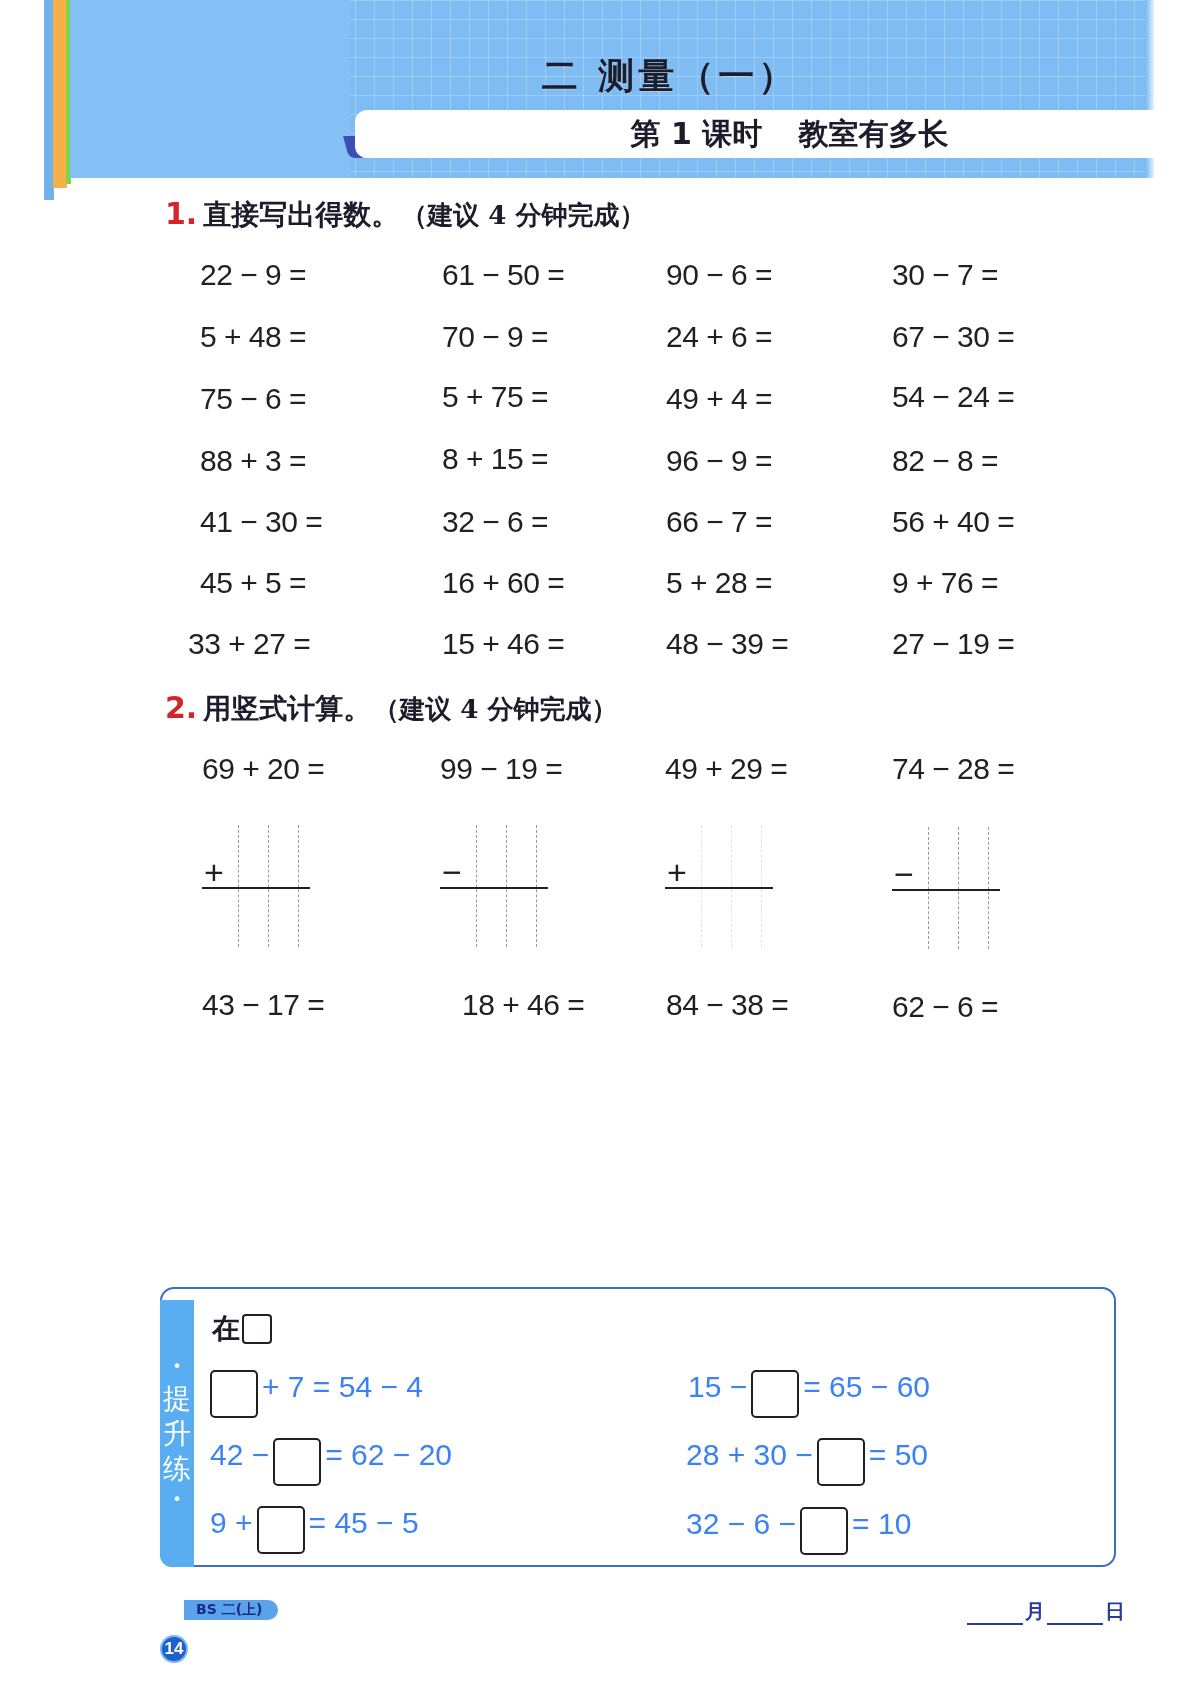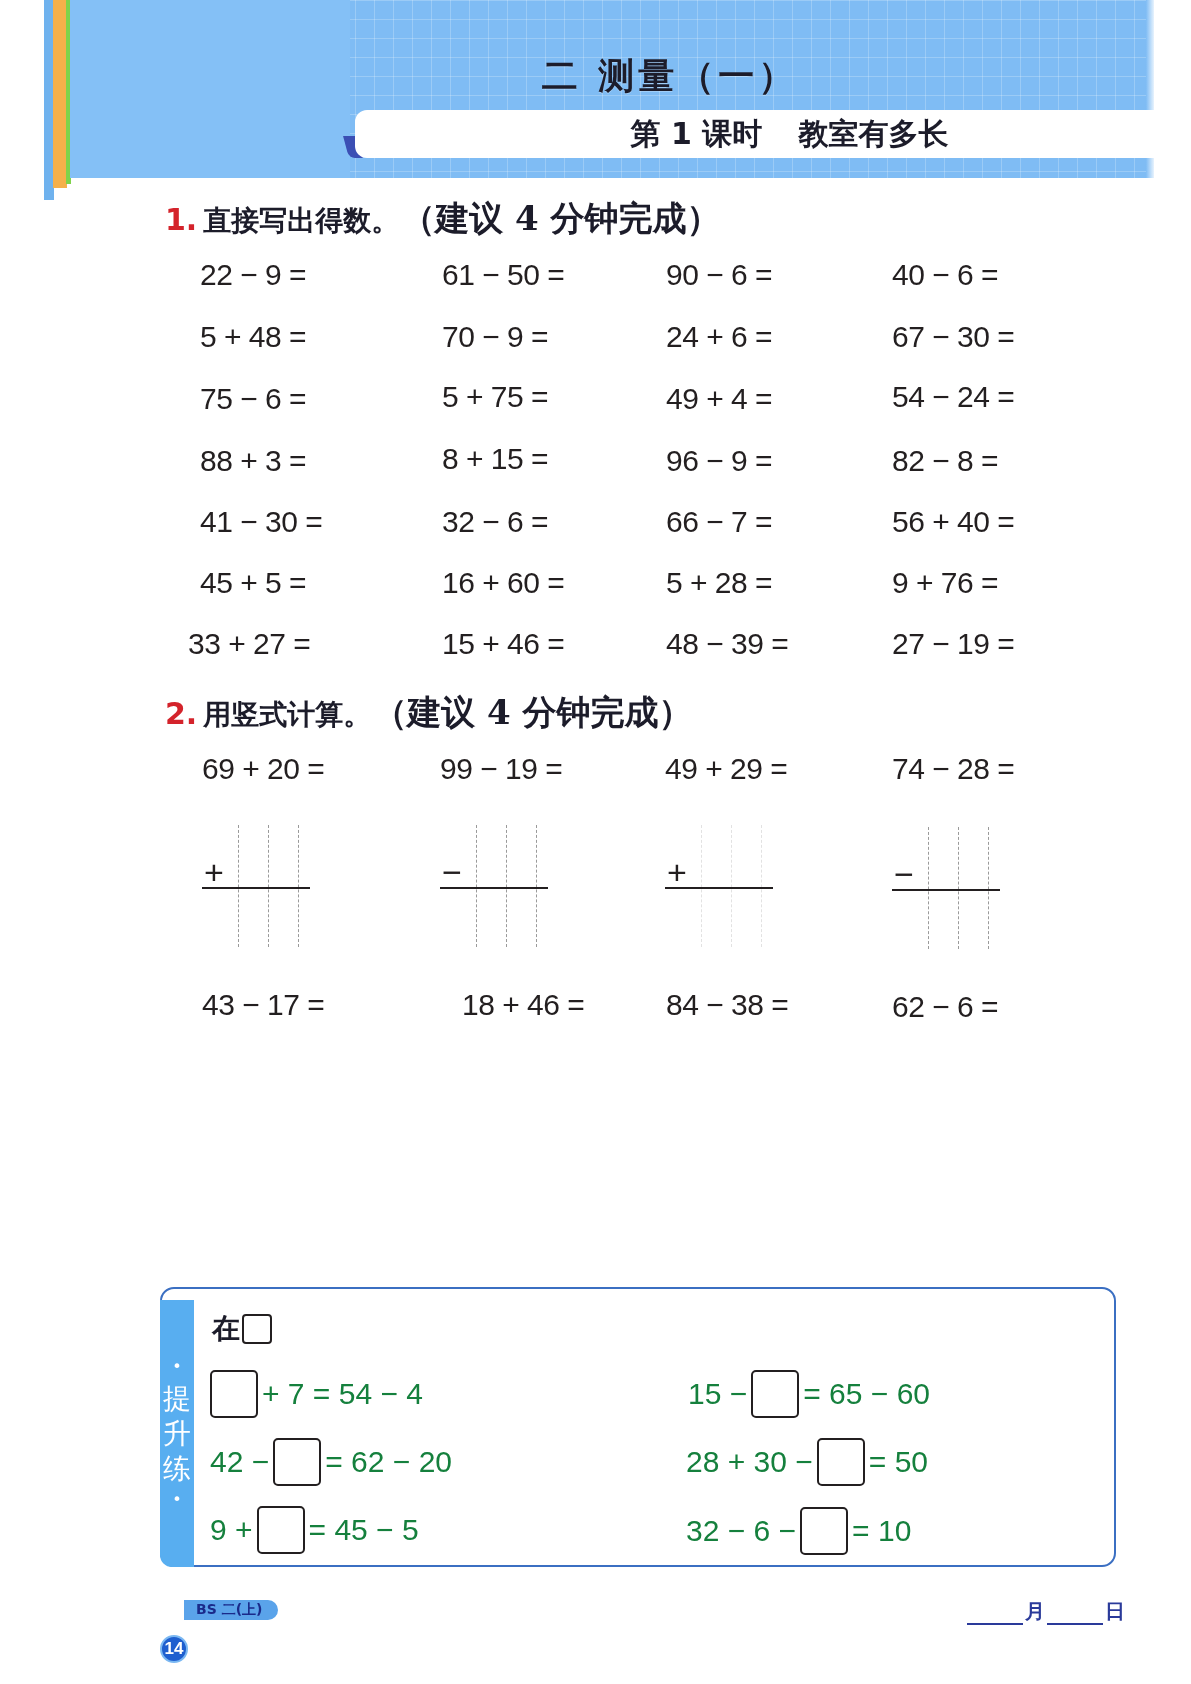--- a/index.html
+++ b/index.html
@@ -44,21 +44,21 @@
       font-size: 30px; font-weight: bold; color: #1c1c2a;
     }
     .lesson-bar .gap { display: inline-block; width: 36px; }
 
     
     .section-heading {
       position: absolute; left: 165px; font-size: 28px; font-weight: bold; color: #1c1c2a;
       display: flex; align-items: baseline; white-space: nowrap;
     }
     .section-num { color: #d4232b; font-size: 30px; font-weight: bold; margin-right: 6px; }
-    .section-hint { font-family: "DejaVu Serif", "Liberation Serif", serif; font-weight: bold; font-size: 34px; margin-left: 2px; }
+    .section-hint { font-family: "DejaVu Serif", "Liberation Serif", serif; font-weight: bold; font-size: 26px; margin-left: 2px; }
 
     
     .eq {
       position: absolute; font-family: "Liberation Sans", sans-serif; font-size: 30px;
       color: #231f20; white-space: nowrap; letter-spacing: -0.5px;
     }
 
     
     .vcalc { position: absolute; width: 110px; height: 130px; }
     .vcalc .op { position: absolute; left: 2px; top: 28px; font-family: "Liberation Sans", sans-serif; font-size: 34px; color: #231f20; }
@@ -77,22 +77,22 @@
       display: flex; flex-direction: column; align-items: center; justify-content: center;
       color: #ffffff; font-size: 28px; line-height: 1.25;
     }
     .practice-tab .dot { font-size: 16px; line-height: 1; margin: 6px 0; }
     .practice-title {
       position: absolute; left: 212px; top: 1310px; font-size: 28px; font-weight: bold; color: #1c1c2a;
       display: flex; align-items: center;
     }
     .mini-box { display: inline-block; width: 30px; height: 30px; border: 2px solid #231f20; border-radius: 4px; margin: 0 2px; }
     .fill-eq {
-      position: absolute; display: flex; align-items: center; font-family: "Liberation Sans", sans-serif;
-      font-size: 30px; color: #15803d; white-space: nowrap;
+      position: absolute; display: flex; align-items: flex-start; font-family: "Liberation Sans", sans-serif;
+      font-size: 30px; color: #3b82f6; white-space: nowrap;
     }
     .fill-box { display: inline-block; width: 48px; height: 48px; border: 2px solid #231f20; border-radius: 5px; margin: 0 4px; }
 
     
     .page-badge {
       position: absolute; left: 160px; top: 1596px; width: 28px; height: 28px; border-radius: 50%;
       background: #1f5fcf; color: #ffffff; font-family: "Liberation Sans", sans-serif; font-weight: bold;
       font-size: 17px; display: flex; align-items: center; justify-content: center; z-index: 2;
       border: 2px solid #7bb8f2;
       margin-top: 39px;
@@ -130,21 +130,21 @@
   <span class="section-num">1.</span>
   <span>直接写出得数。</span>
   <span class="section-hint">（建议 4 分钟完成）</span>
 </div>
 
 <div>
 
   <div class="eq" style="left:200px;top:258px">22 − 9 =</div>
   <div class="eq" style="left:442px;top:258px">61 − 50 =</div>
   <div class="eq" style="left:666px;top:258px">90 − 6 =</div>
-  <div class="eq" style="left:892px;top:258px">40 − 6 =</div>
+  <div class="eq" style="left:892px;top:258px">30 − 7 =</div>
 
   <div class="eq" style="left:200px;top:320px">5 + 48 =</div>
   <div class="eq" style="left:442px;top:320px">70 − 9 =</div>
   <div class="eq" style="left:666px;top:320px">24 + 6 =</div>
   <div class="eq" style="left:892px;top:320px">67 − 30 =</div>
 
   <div class="eq" style="left:200px;top:382px">75 − 6 =</div>
   <div class="eq" style="left:442px;top:380px">5 + 75 =</div>
   <div class="eq" style="left:666px;top:382px">49 + 4 =</div>
   <div class="eq" style="left:892px;top:380px">54 − 24 =</div>

